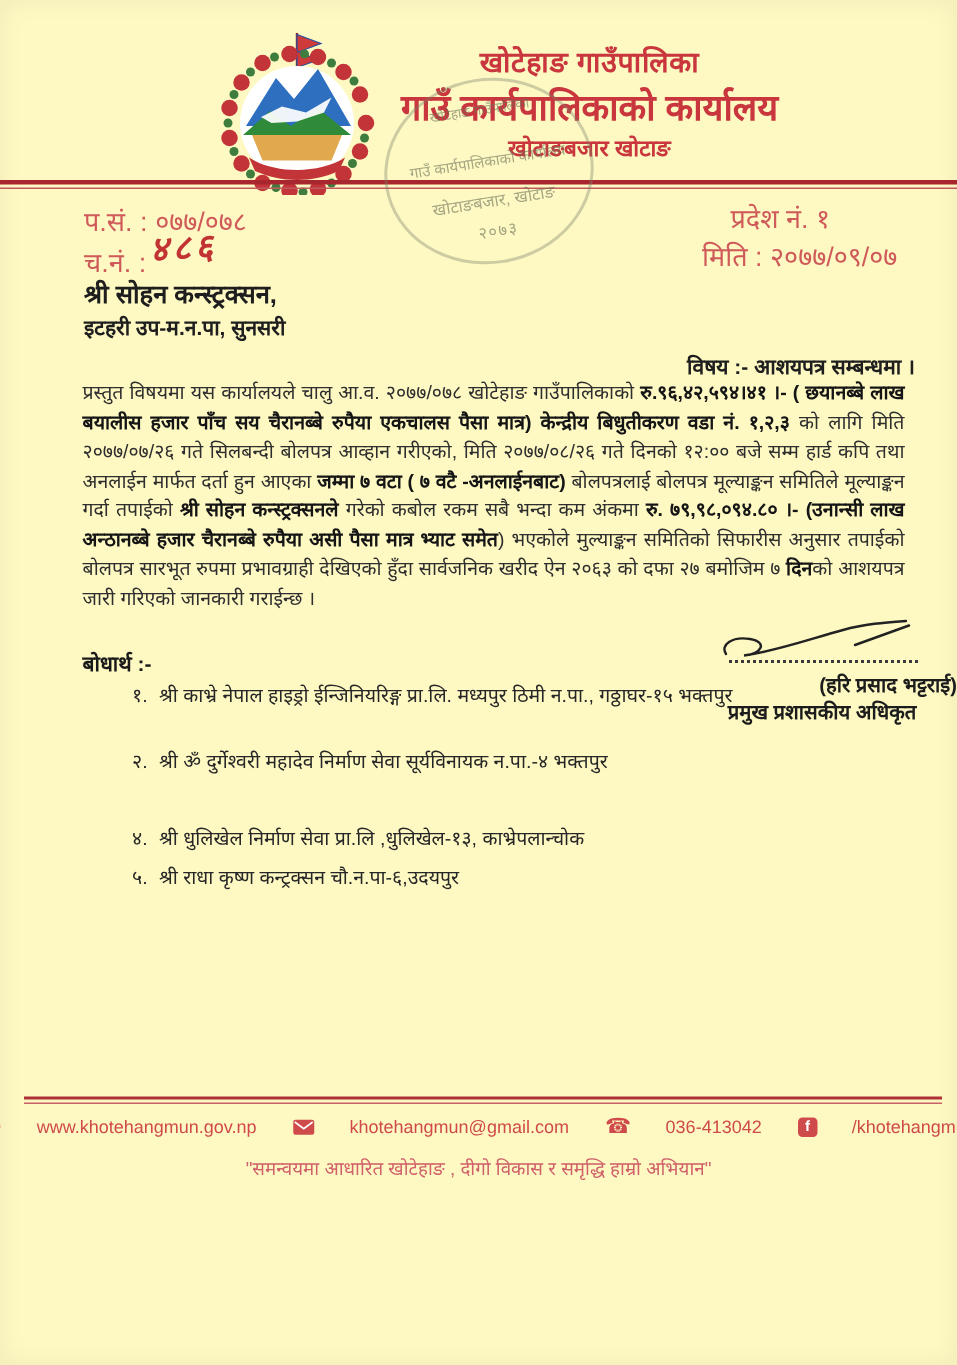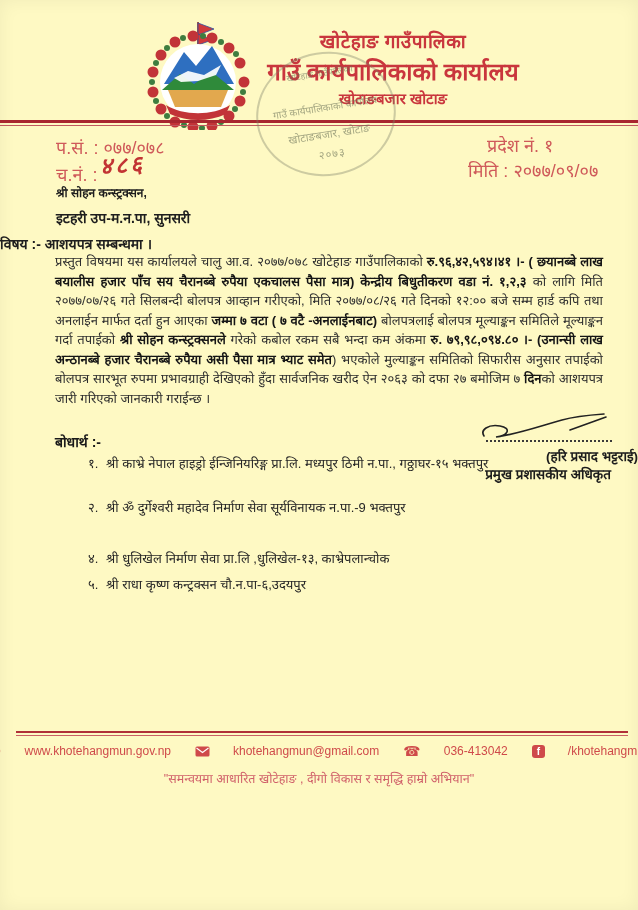--- a/index.html
+++ b/index.html
@@ -27,23 +27,23 @@
   .stamp .s4{top:92px;font-size:11px;letter-spacing:1px;}
   
   .meta{position:absolute;font-size:18px;color:#cf5a5a;}
   .m-ref{left:56px;top:135px;}
   .m-province{left:487px;top:133px;}
   .m-chn{left:56px;top:162px;}
   .m-date{left:468px;top:158px;}
   .chn-value{position:absolute;left:100px;top:148px;font-size:23px;color:#c23434;
     font-style:italic;letter-spacing:3px;transform:rotate(-3deg);font-weight:bold;}
   
-  .recipient1{position:absolute;left:56px;top:184px;font-size:12px;font-weight:bold;color:#1e1e1e;}
+  .recipient1{position:absolute;left:56px;top:184px;font-size:17px;font-weight:bold;color:#1e1e1e;}
   .recipient2{position:absolute;left:56px;top:208px;font-size:14px;font-weight:bold;color:#1e1e1e;}
-  .subject{position:absolute;left:0;width:610px;top:234px;text-align:left;font-size:14px;font-weight:bold;color:#1e1e1e;}
+  .subject{position:absolute;left:0;width:610px;top:234px;text-align:right;font-size:14px;font-weight:bold;color:#1e1e1e;}
   
   .bodytext{position:absolute;left:55px;width:548px;top:252px;font-size:13px;line-height:19.5px;
     text-align:justify;color:#2e2e2e;}
   .bodytext .b{font-weight:bold;color:#151515;}
   
   .sig-ink{position:absolute;left:478px;top:412px;width:132px;height:32px;}
   .sig-dots{position:absolute;left:486px;top:440px;width:126px;border-bottom:2px dotted #3a3a3a;}
   .sig-name{position:absolute;left:458px;top:447px;width:180px;text-align:right;font-size:13.5px;font-weight:bold;color:#1c1c1c;}
   .sig-title{position:absolute;left:452px;top:465px;width:192px;text-align:center;font-size:13.5px;font-weight:bold;color:#1c1c1c;}
   
@@ -164,21 +164,21 @@
   <div class="sig-dots"></div>
   <div class="sig-name">(हरि प्रसाद भट्टराई)</div>
   <div class="sig-title">प्रमुख प्रशासकीय अधिकृत</div>
 
   <div class="bodartha-h">बोधार्थ :-</div>
 
   <div class="li li1">
     <span class="num">१.</span><span>श्री काभ्रे नेपाल हाइड्रो ईन्जिनियरिङ्ग प्रा.लि. मध्यपुर ठिमी न.पा., गठ्ठाघर-१५ भक्तपुर</span>
   </div>
   <div class="li li2">
-    <span class="num">२.</span><span>श्री ॐ दुर्गेश्वरी महादेव निर्माण सेवा सूर्यविनायक न.पा.-9 भक्तपुर</span>
+    <span class="num">२.</span><span>श्री ॐ दुर्गेश्वरी महादेव निर्माण सेवा सूर्यविनायक न.पा.-४ भक्तपुर</span>
   </div>
   <div class="li li4">
     <span class="num">४.</span><span>श्री धुलिखेल निर्माण सेवा प्रा.लि ,धुलिखेल-१३, काभ्रेपलान्चोक</span>
   </div>
   <div class="li li5">
     <span class="num">५.</span><span>श्री राधा कृष्ण कन्ट्रक्सन चौ.न.पा-६,उदयपुर</span>
   </div>
 
   <div class="rule-bot"></div>
   <div class="rule-bot2"></div>

